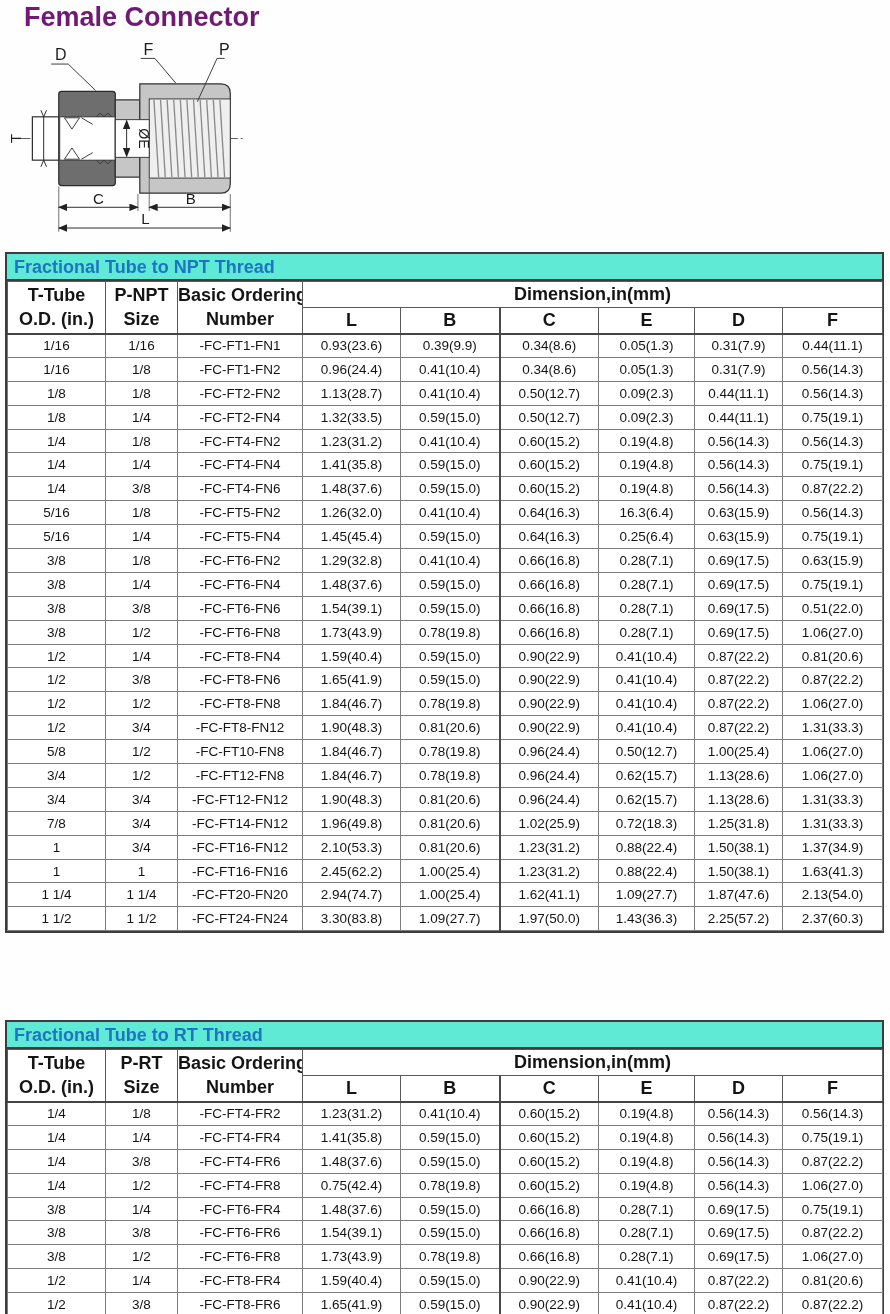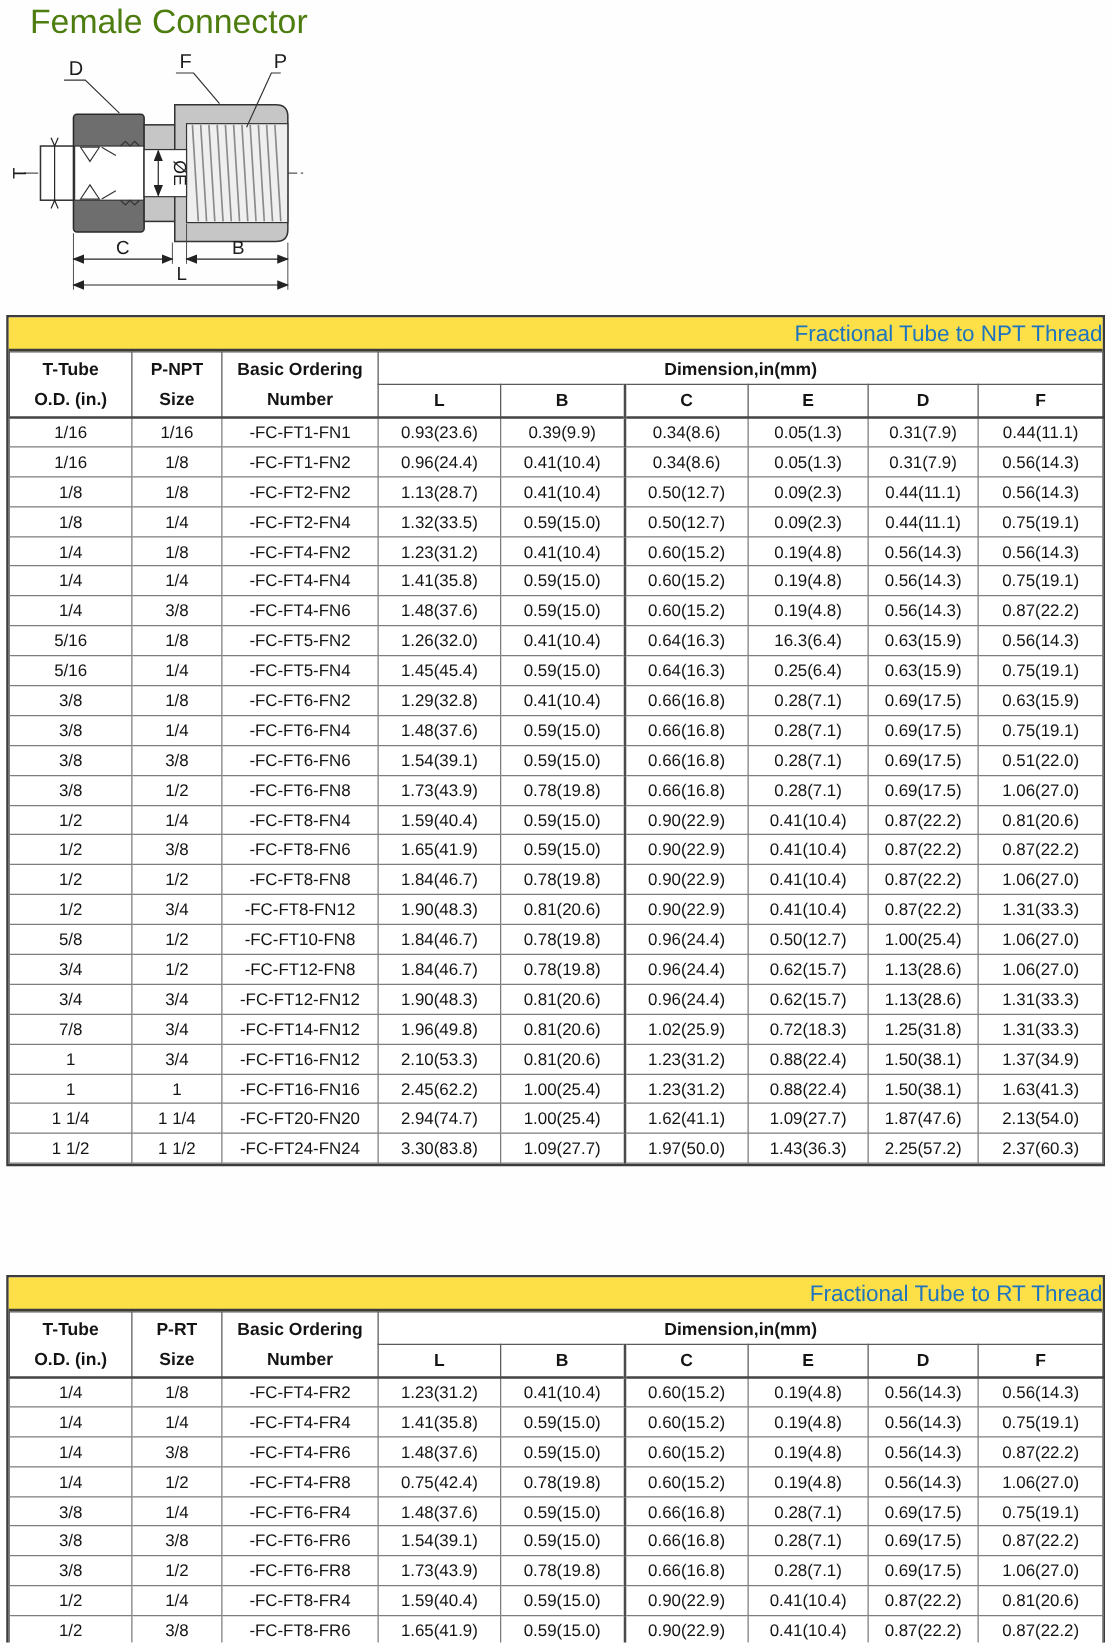--- a/index.html
+++ b/index.html
@@ -7,56 +7,55 @@
     margin: 0; padding: 0;
     width: 890px; height: 1314px;
     background: #fefefe;
     font-family: "Liberation Sans", sans-serif;
     position: relative;
   }
   .page { position: absolute; inset: 0; overflow: hidden; }
 
   .page-title {
     position: absolute; left: 24px; top: 2px;
-    font-size: 27px; font-weight: normal; color: #4d7c0f;
+    font-size: 27px; font-weight: bold; color: #701a75;
     letter-spacing: 0px;
   }
 
   .diagram { position: absolute; left: 6px; top: 36px; }
 
   .table-block {
     position: absolute; left: 5px; width: 879px;
     border: 2px solid #3c3c3c; background: #fff;
   }
   .table-block.npt { top: 252px; }
   .table-block.rt  { top: 980px; margin-top: 40px; }
 
   .section-title {
     height: 27px; line-height: 27px;
     padding-left: 7px;
-    color: #1f74c0; font-weight: normal; font-size: 18px;
+    color: #1f74c0; font-weight: bold; font-size: 18px;
     border-bottom: 2px solid #3c3c3c;
-    background: #fde047;
+    background: #5eead4;
     white-space: nowrap;
-    text-align: right;
   }
 
   table.spec {
     border-collapse: collapse; width: 100%;
     table-layout: fixed;
   }
   table.spec th, table.spec td {
     border: 1px solid #7d7d7d;
     text-align: center; vertical-align: middle;
     padding: 0;
     color: #141414;
     overflow: hidden; white-space: nowrap;
   }
   table.spec thead th {
-    font-size: 14px; font-weight: bold;
+    font-size: 18px; font-weight: bold;
     height: 26px;
     border-color: #5a5a5a;
   }
   table.spec thead { border-bottom: 2px solid #444; }
   table.spec thead th.twoLine { height: 52px; }
   table.spec thead th.twoLine div { line-height: 24px; }
   table.spec tbody td {
     font-size: 13.5px; height: 23.9px;
   }
   

